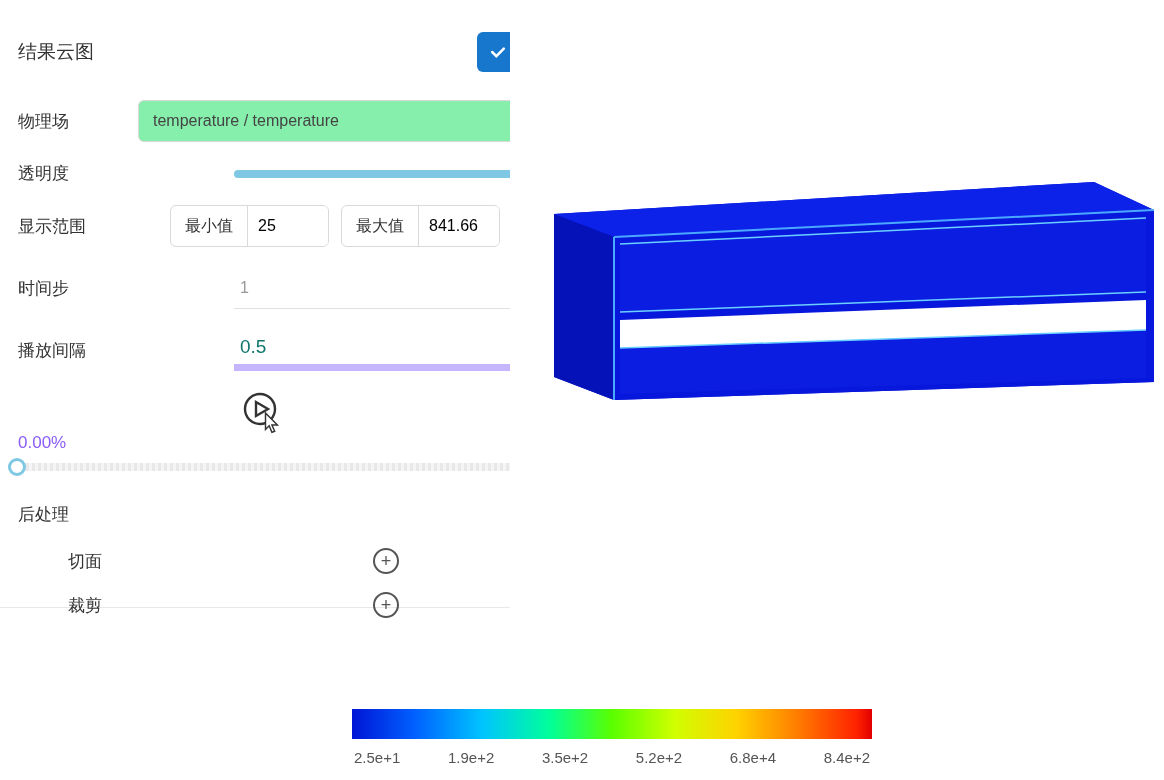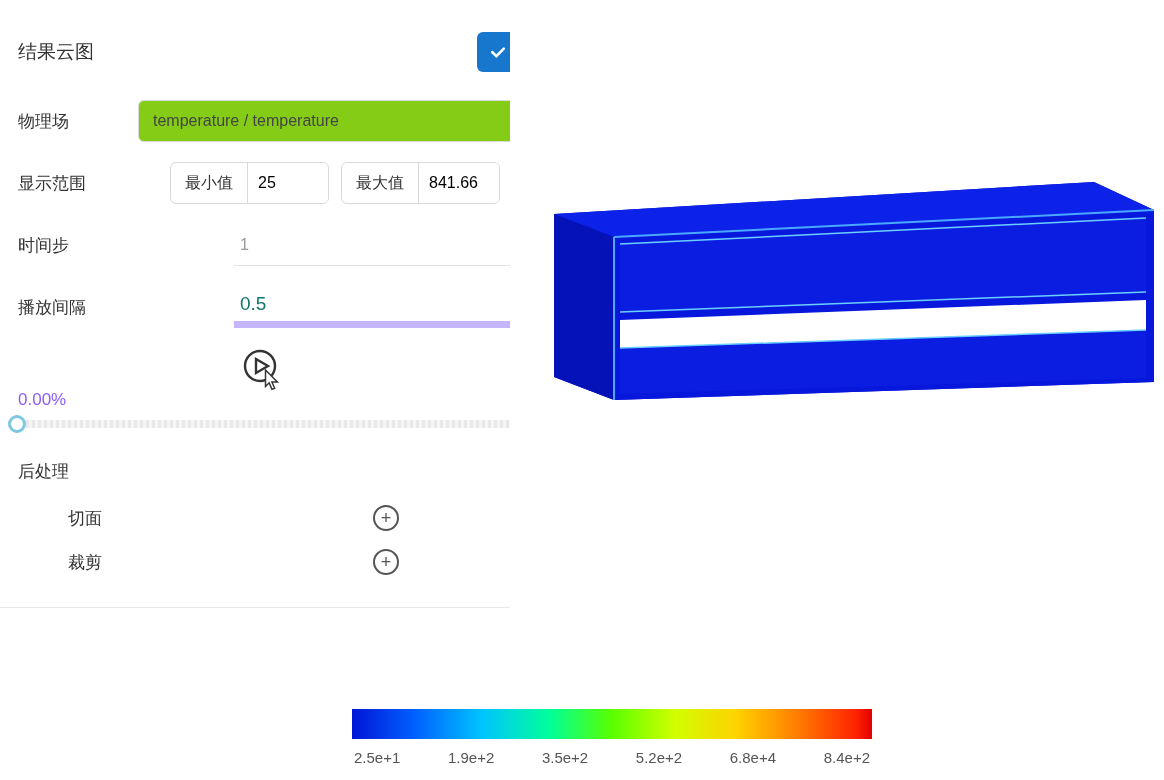--- a/index.html
+++ b/index.html
@@ -71,21 +71,21 @@
   }
   .select-box {
     flex: 1;
     height: 42px;
     border: 1px solid #d9d9d9;
     border-radius: 6px;
     display: flex;
     align-items: center;
     padding: 0 14px;
     justify-content: space-between;
-    background: #84cc16;
+    background: #86efac;
     cursor: pointer;
     color: #444;
     font-size: 16px;
   }
   .select-plain {
     flex: 1;
     height: 42px;
     border-bottom: 1px solid #e0e0e0;
     display: flex;
     align-items: center;
@@ -284,20 +284,28 @@
   <div class="form-row">
     <div class="label">物理场</div>
     <div class="select-box">
       <span>temperature / temperature</span>
       <svg class="chevron" viewBox="0 0 24 24" fill="none" stroke="#999" stroke-width="2">
           <polyline points="6 9 12 15 18 9"></polyline>
         </svg>
     </div>
   </div>
 
+  <div class="form-row">
+    <div class="label">透明度</div>
+    <div class="slider-wrap" style="margin-left:96px;">
+      <div class="slider-track">
+        <div class="slider-thumb"></div>
+      </div>
+    </div>
+  </div>
 
   <div class="form-row">
     <div class="label">显示范围</div>
     <div class="range-group" style="margin-left:32px;">
       <div class="range-pair">
         <div class="range-label">最小值</div>
         <input class="range-input" value="25" style="">
       </div>
       <div class="range-pair">
         <div class="range-label">最大值</div>

